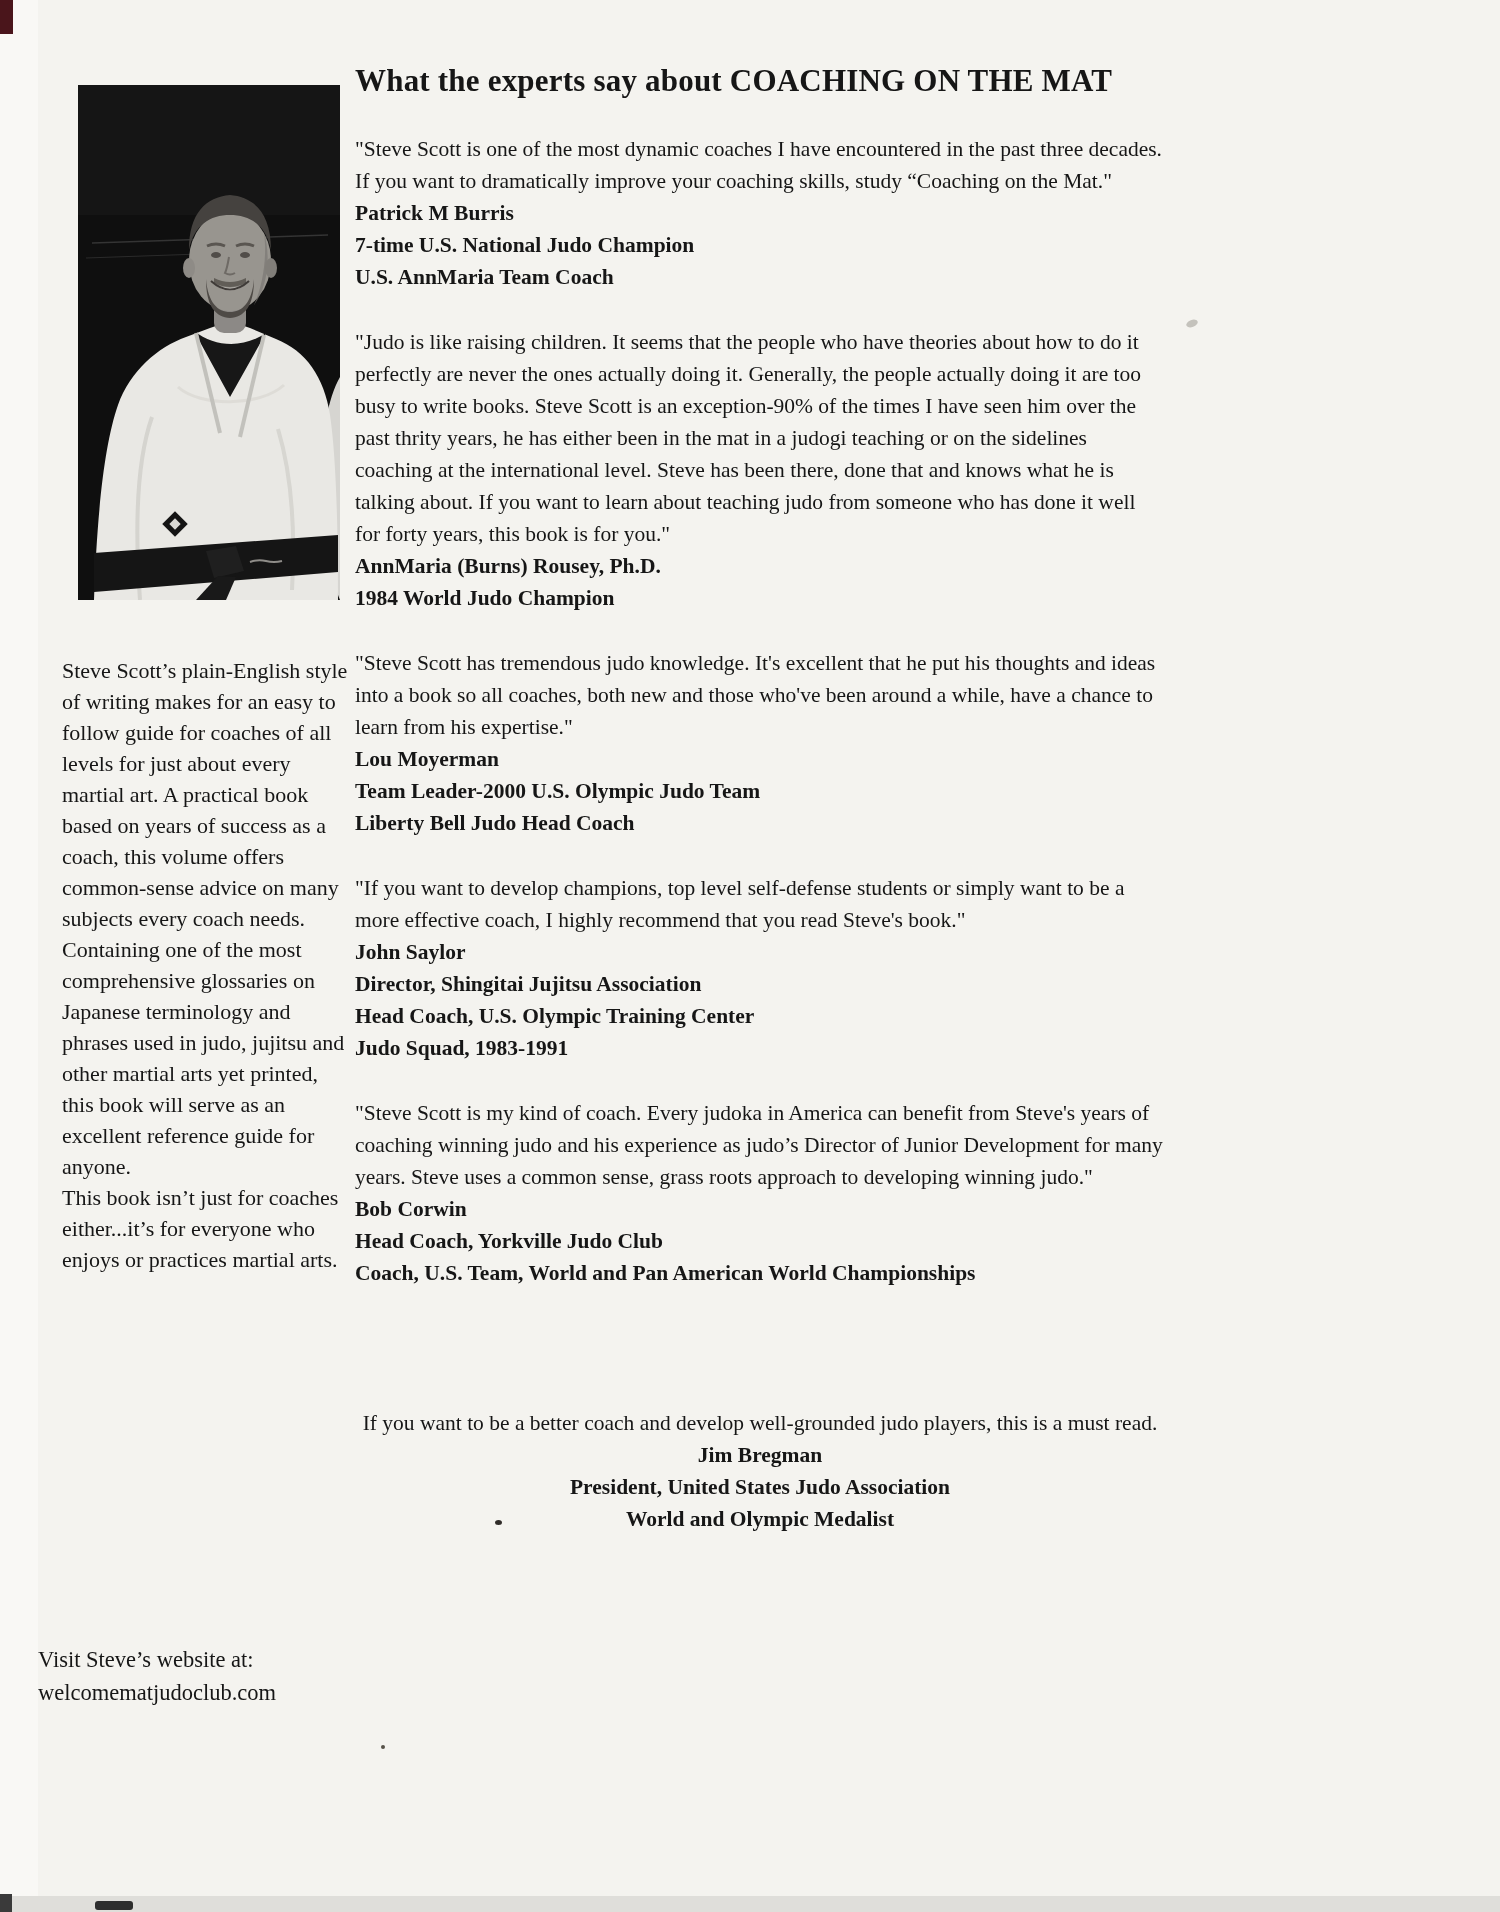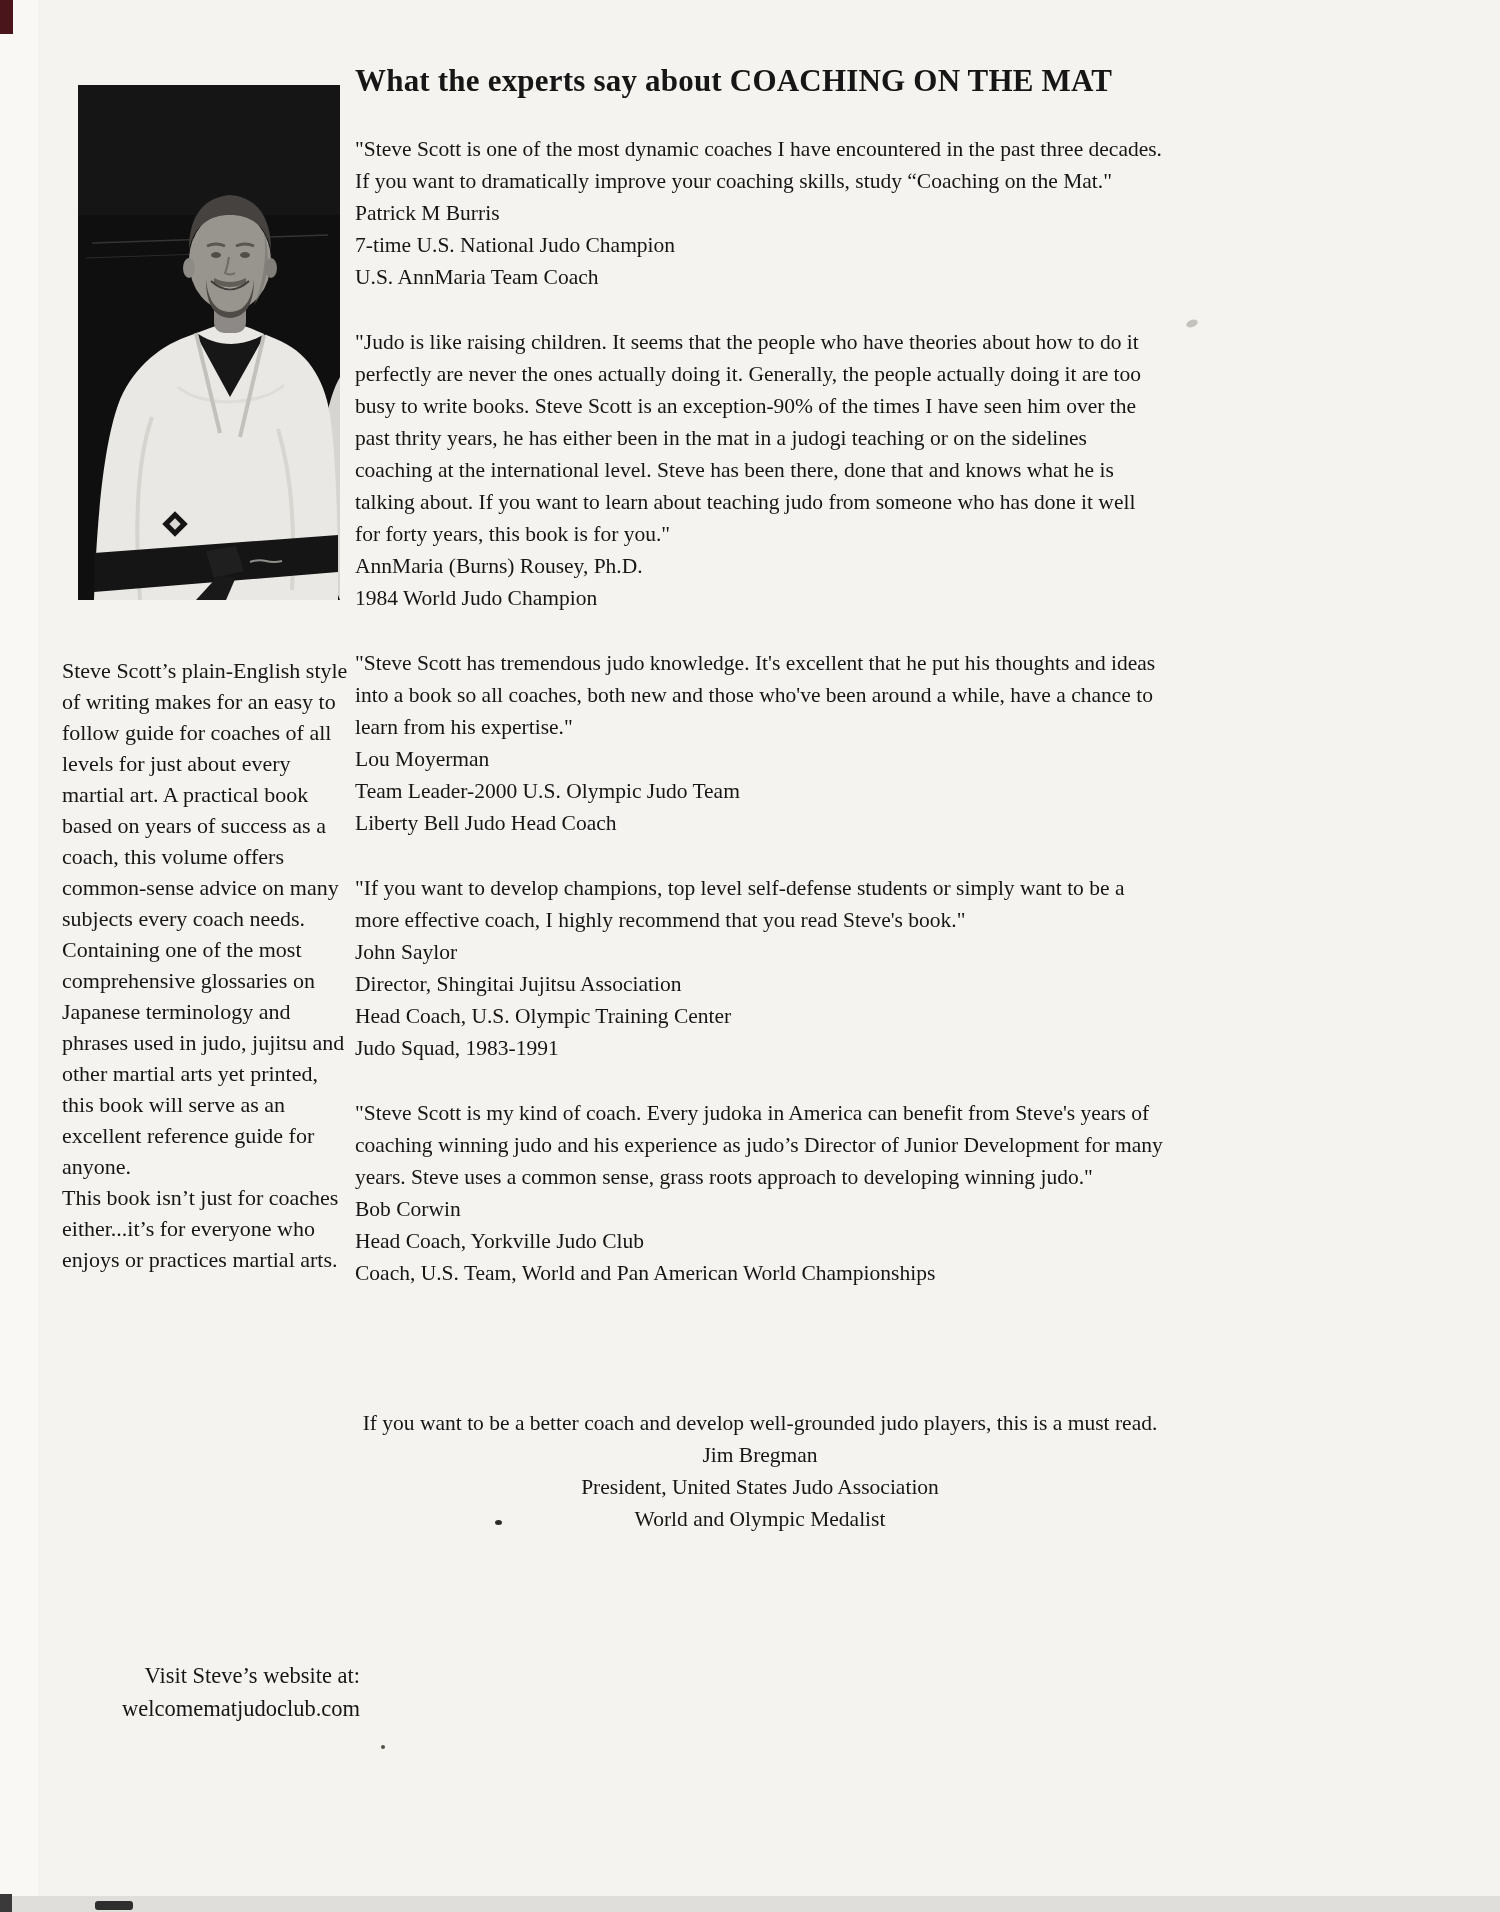--- a/index.html
+++ b/index.html
@@ -31,31 +31,31 @@
   }
   .page-title{
     font-size:31px;font-weight:700;margin:0 0 34px 0;line-height:1.2;
     letter-spacing:0.2px;white-space:nowrap;
   }
   .testimonial{margin:0 0 33px 0;}
   .testimonial .quote{
     margin:0;font-size:21.5px;line-height:32px;white-space:pre-line;
   }
   .testimonial .line{
-    font-size:21.5px;line-height:32px;
+    font-size:21.5px;line-height:32px;font-weight:bold;
   }
   .testimonial.final-gap{margin-top:118px;text-align:center;}
 
   .sidebar-about{
     position:absolute;left:62px;top:655px;width:292px;
     font-size:22px;line-height:31px;white-space:pre-line;
   }
   .website-block{
-    position:absolute;left:38px;top:1643px;width:322px;text-align:right;
-    font-size:22.5px;line-height:33px;margin-top:16px;
+    position:absolute;left:38px;top:1643px;width:322px;text-align:left;
+    font-size:22.5px;line-height:33px;
   }
 </style>
 </head>
 <body>
 
 <div class="page">
 
   <div class="scan-left-strip"></div>
   <div class="corner-mark-top"></div>
   <div class="bottom-strip"></div>

